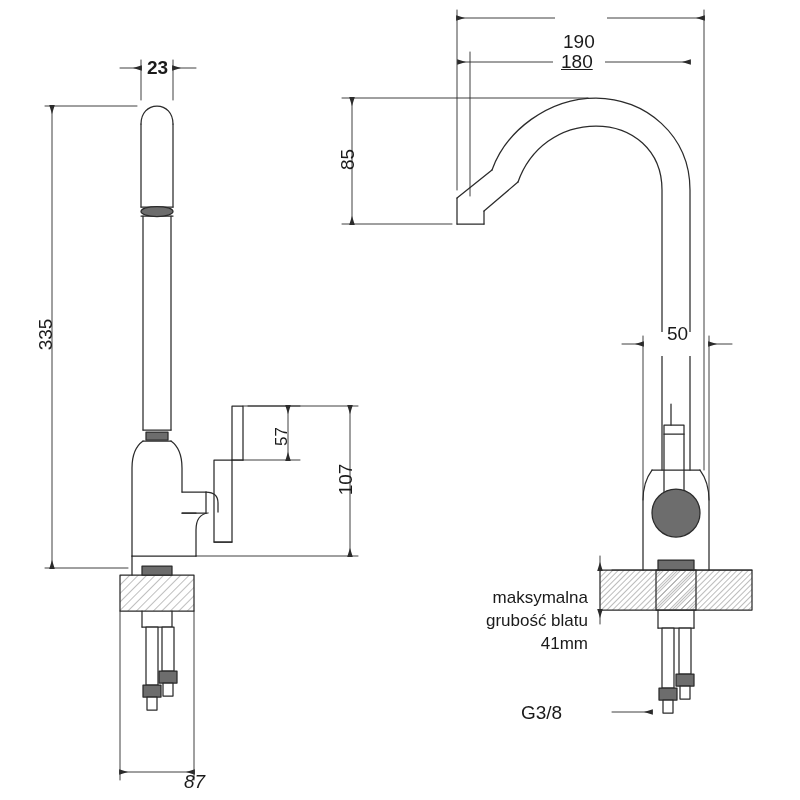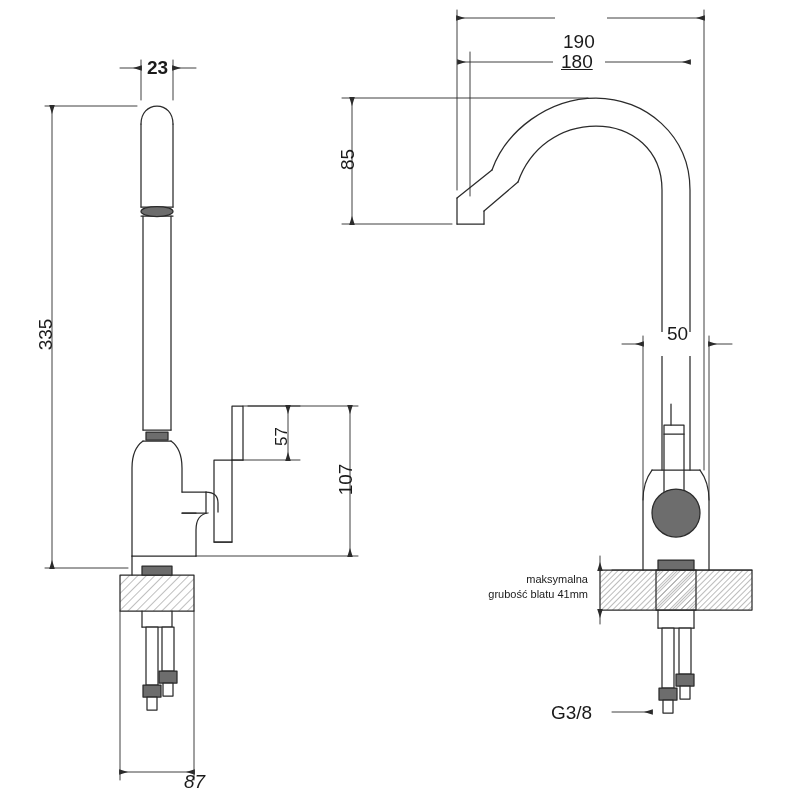--- a/index.html
+++ b/index.html
@@ -28,24 +28,25 @@
     line-height: 1;
   }
   .dim-label.big { font-size: 19px; }
   .dim-label.small { font-size: 11px; }
   .rot90 {
     transform: rotate(-90deg);
     transform-origin: 50% 50%;
   }
   .note {
     position: absolute;
-    font-size: 11px;
+    font-size: 17px;
     color: #1a1a1a;
     text-align: right;
     line-height: 1.35;
+    margin-top: 15px;
   }
 </style>
 </head>
 <body>
 
 <div id="page">
 
   <svg id="drawing" width="800" height="800" viewBox="0 0 800 800">
     <defs>
       <marker id="arrIn" markerWidth="10" markerHeight="8" refX="9" refY="4" orient="auto">
@@ -222,20 +223,20 @@
   <div class="dim-label big rot90" style="left:330px; top:470px;">107</div>
 
   <div class="dim-label big" style="left:563px; top:12px;margin-top:20px;">190</div>
 
   <div class="dim-label big" style="left:561px; top:52px;text-decoration:underline;">180</div>
 
   <div class="dim-label big rot90" style="left:337px; top:150px;">85</div>
 
   <div class="dim-label big" style="left:667px; top:324px;">50</div>
 
-  <div class="dim-label big" style="left:551px; top:703px;">G3/8</div>
+  <div class="dim-label big" style="left:521px; top:703px;">G3/8</div>
 
   <div class="note" style="left:440px; top:572px; width:148px;">
     <div>maksymalna</div>
     <div>grubość blatu 41mm</div>
   </div>
 
 </div>
 
 </body></html>

